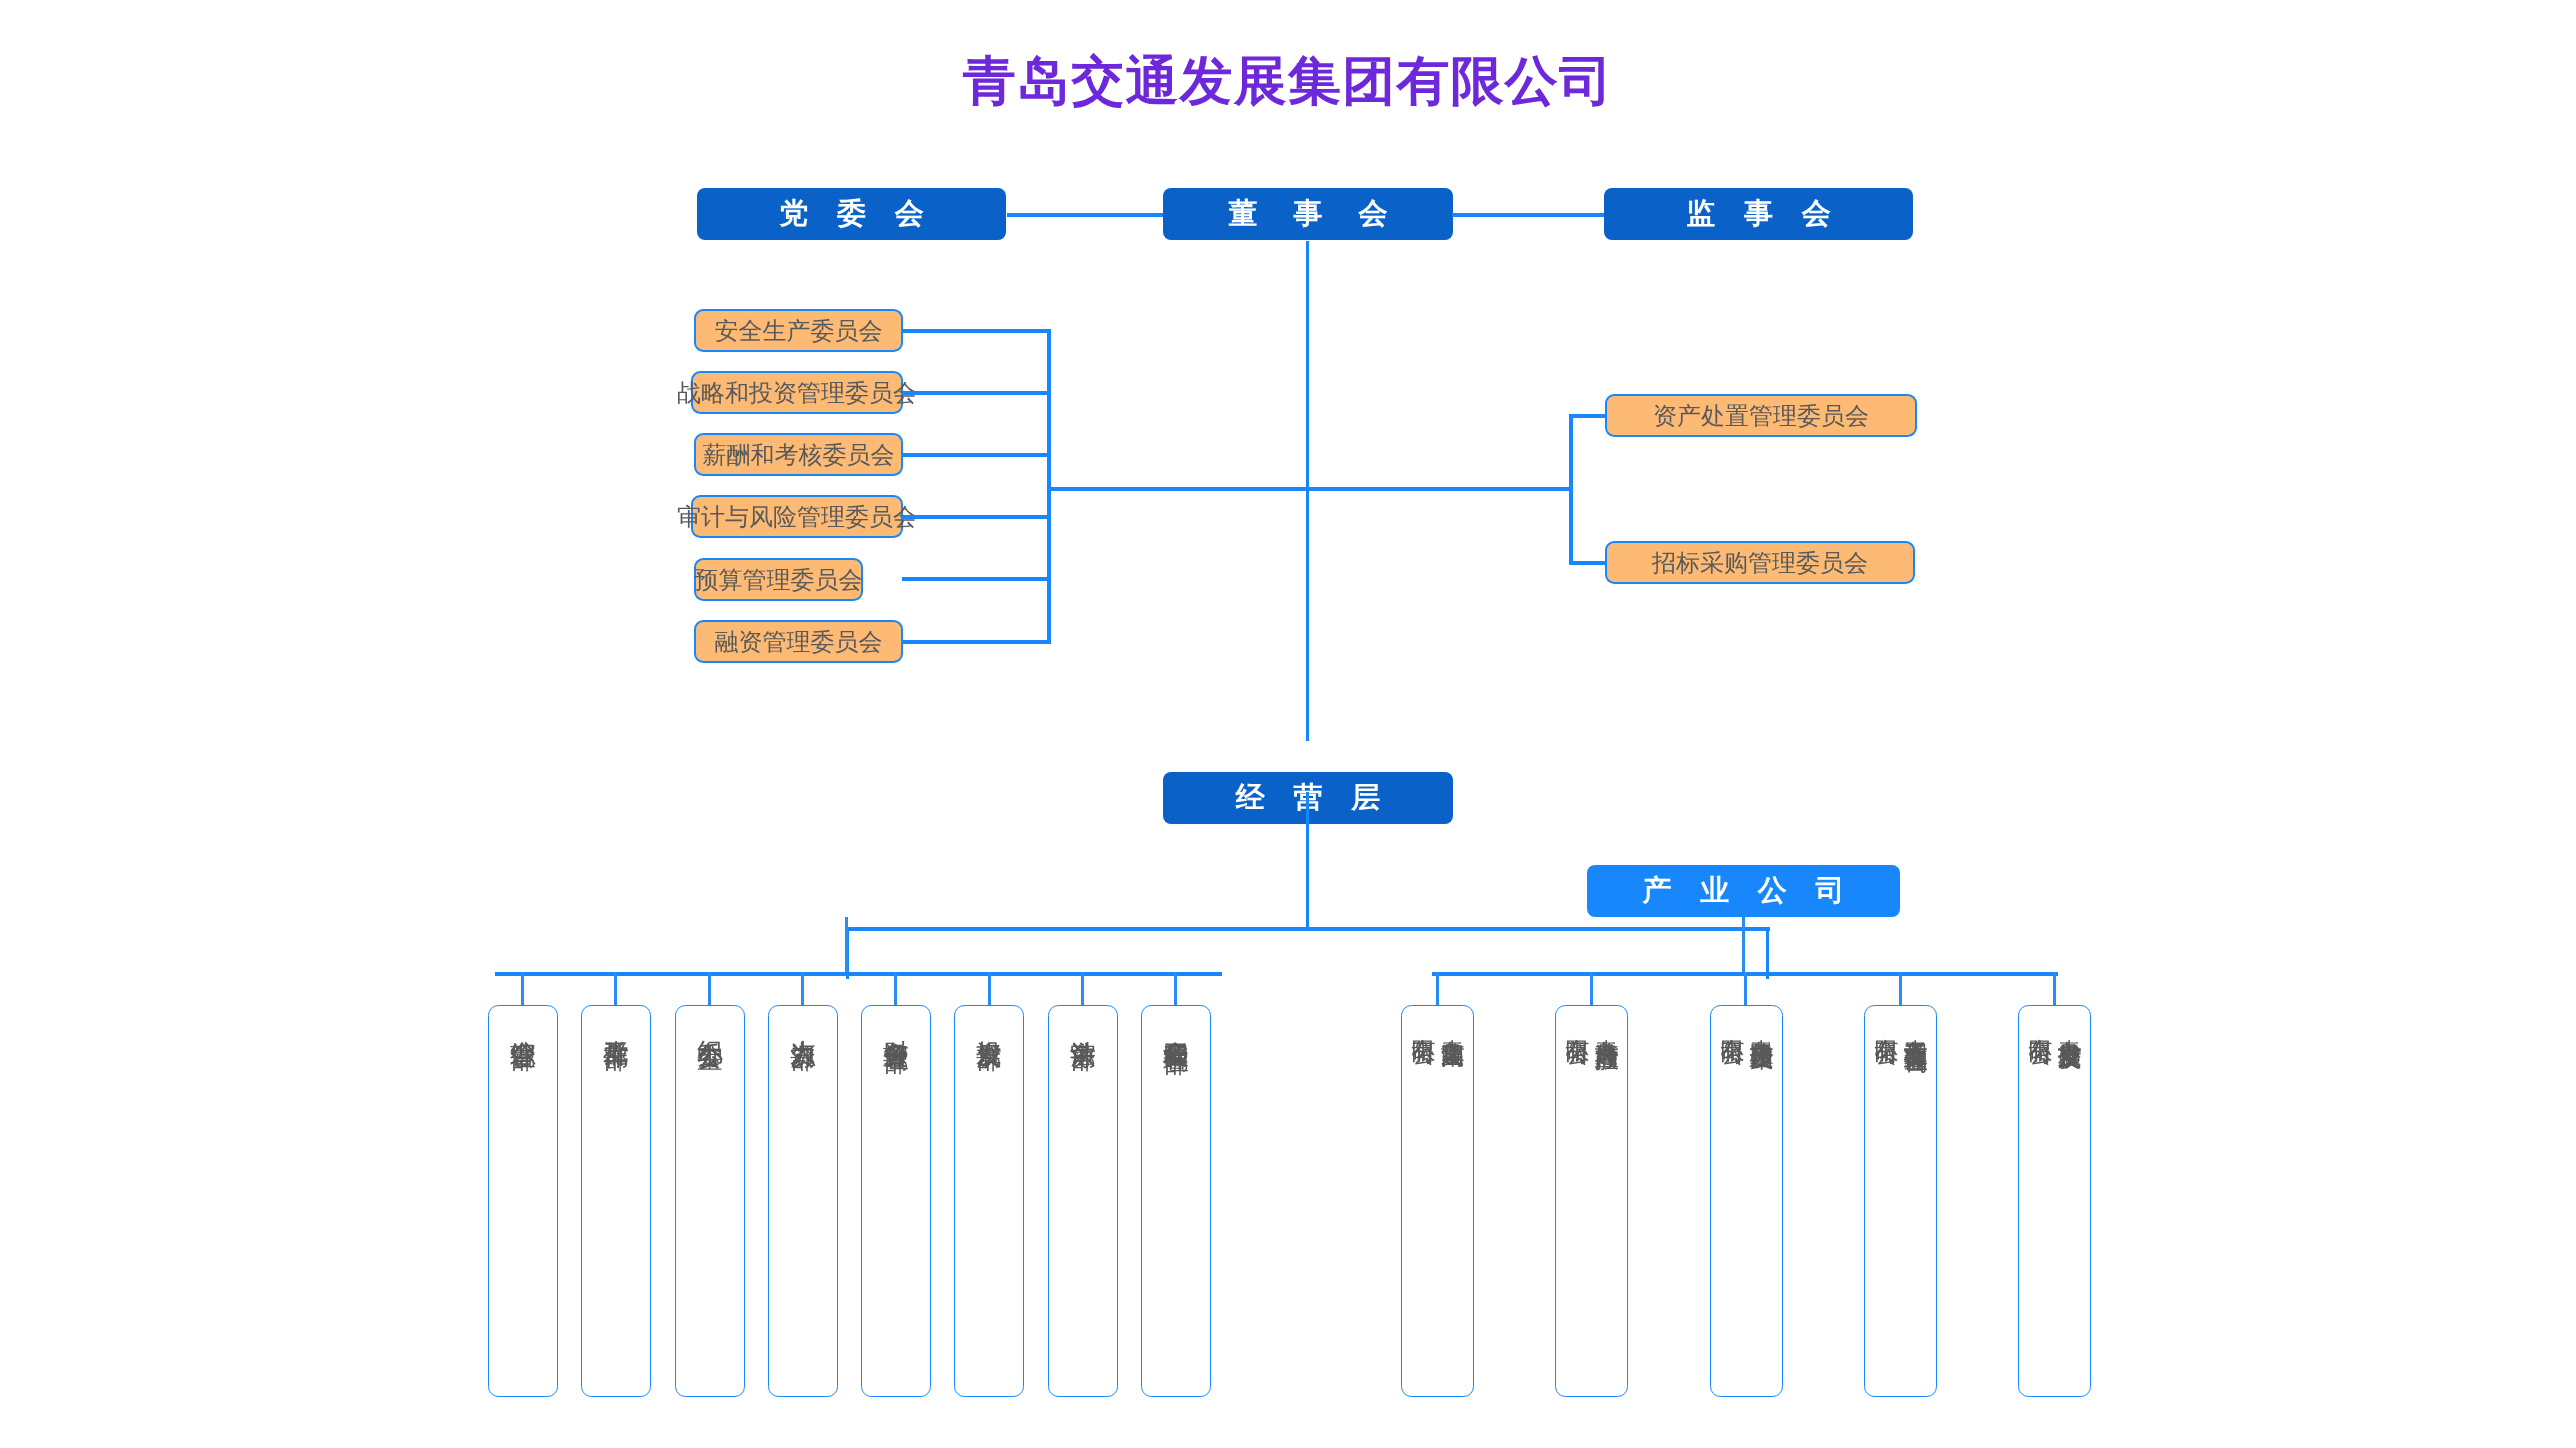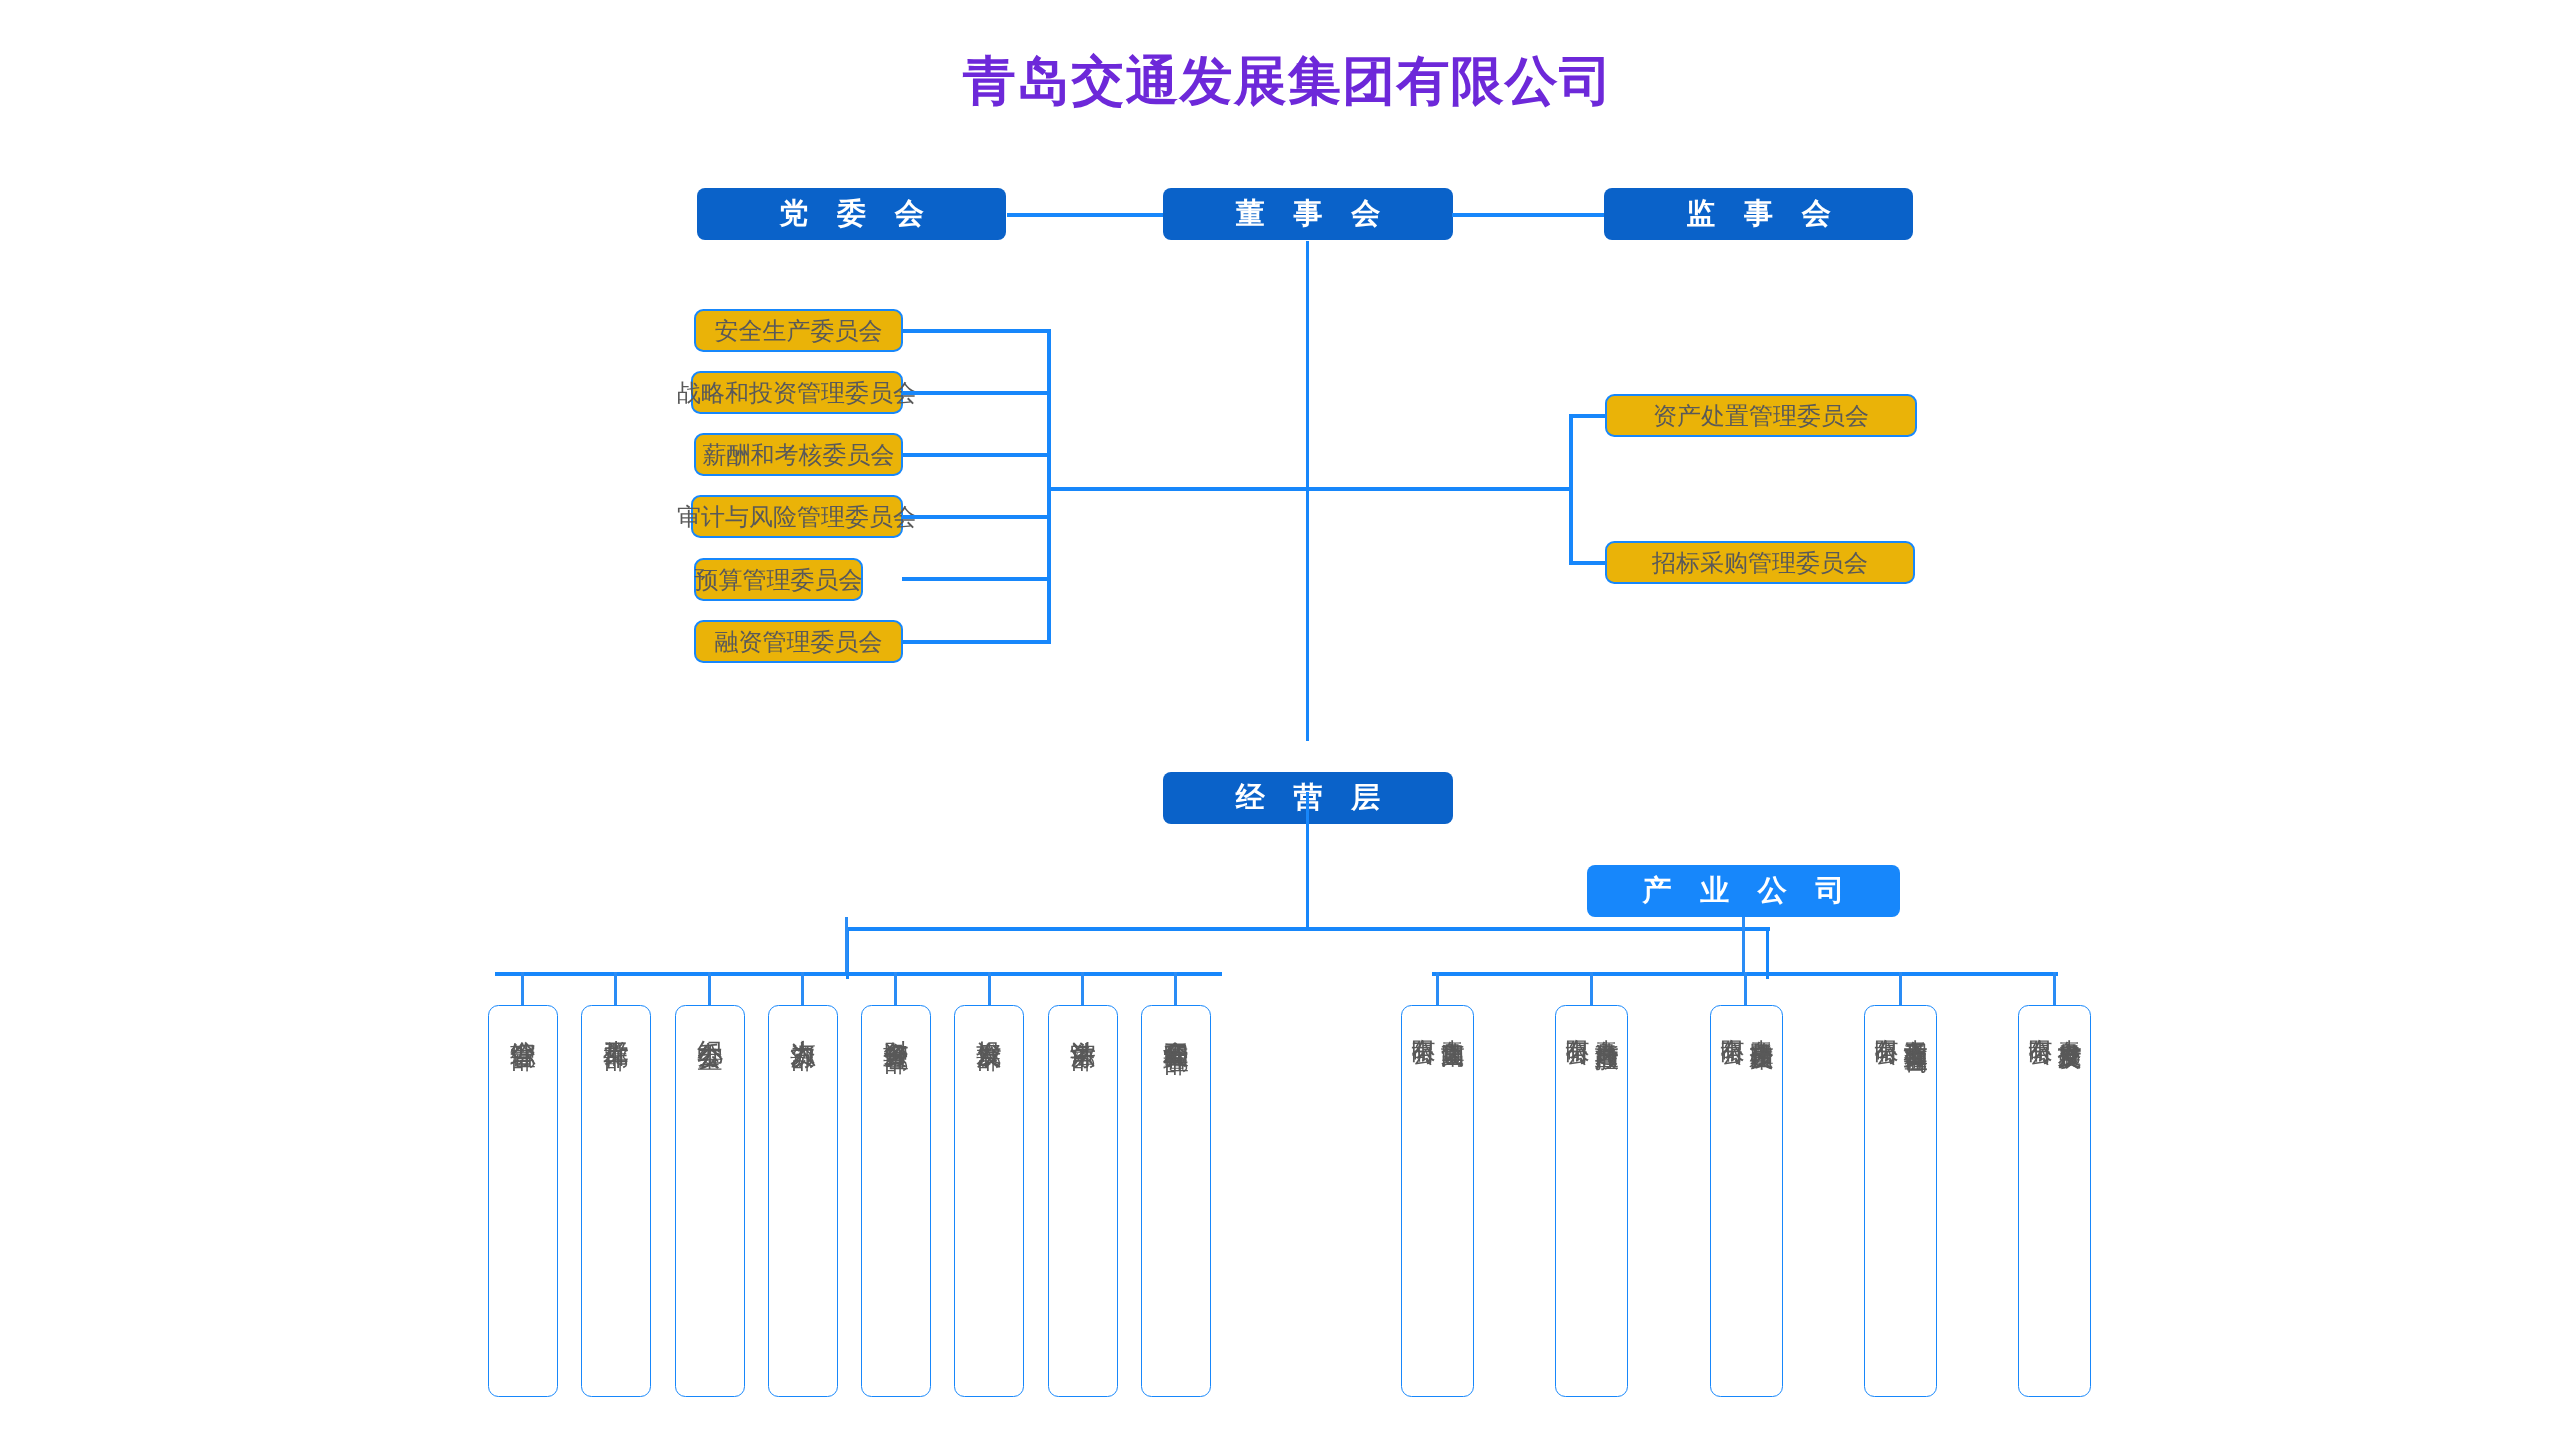--- a/index.html
+++ b/index.html
@@ -14,21 +14,21 @@
          line-height:70px;}
 
   
   .bbox{position:absolute;background:#0a62c9;border-radius:8px;
         color:#ffffff;font-size:29px;font-weight:bold;letter-spacing:9.3px;
         display:flex;align-items:center;justify-content:center;
         text-indent:9.3px;box-sizing:border-box;}
   .bbox.bright{background:#1787fb;}
 
   
-  .obox{position:absolute;background:#eab308;border:2.3px solid #1787fb;
+  .obox{position:absolute;background:#fdba74;border:2.3px solid #1787fb;
         border-radius:9.3px;color:#595959;font-size:24px;
         display:flex;align-items:center;justify-content:center;
         box-sizing:border-box;white-space:nowrap;}
 
   
   .vbox{position:absolute;background:#ffffff;border:1.7px solid #1787fb;
         border-radius:10.4px;box-sizing:border-box;
         display:flex;align-items:flex-start;justify-content:center;
         padding-top:14px;}
   .vtxt{writing-mode:vertical-rl;text-orientation:upright;
@@ -44,21 +44,21 @@
 </style>
 </head>
 <body>
 
 <div id="stage">
 
   <div class="title">青岛交通发展集团有限公司</div>
 
   <div class="bbox" style="left:697px;top:188px;width:309px;height:52px;">党 委 会</div>
 
-  <div class="bbox" style="left:1163px;top:188px;width:290px;height:52px;">董 事 会</div>
+  <div class="bbox" style="left:1163px;top:188px;width:290px;height:52px;font-family:Liberation Mono, monospace;">董 事 会</div>
 
   <div class="bbox" style="left:1604px;top:188px;width:309px;height:52px;">监 事 会</div>
 
   <div class="ln hz" style="left:1007px;top:213px;width:156px;"></div>
   <div class="ln hz" style="left:1452px;top:213px;width:152px;"></div>
 
   <div class="ln vt" style="left:1306px;top:241px;width:2.9px;height:500px;"></div>
 
   <div class="obox" style="left:694px;top:309px;width:209px;height:43px;">安全生产委员会</div>
   <div class="obox" style="left:691px;top:371px;width:212px;height:43px;">战略和投资管理委员会</div>

